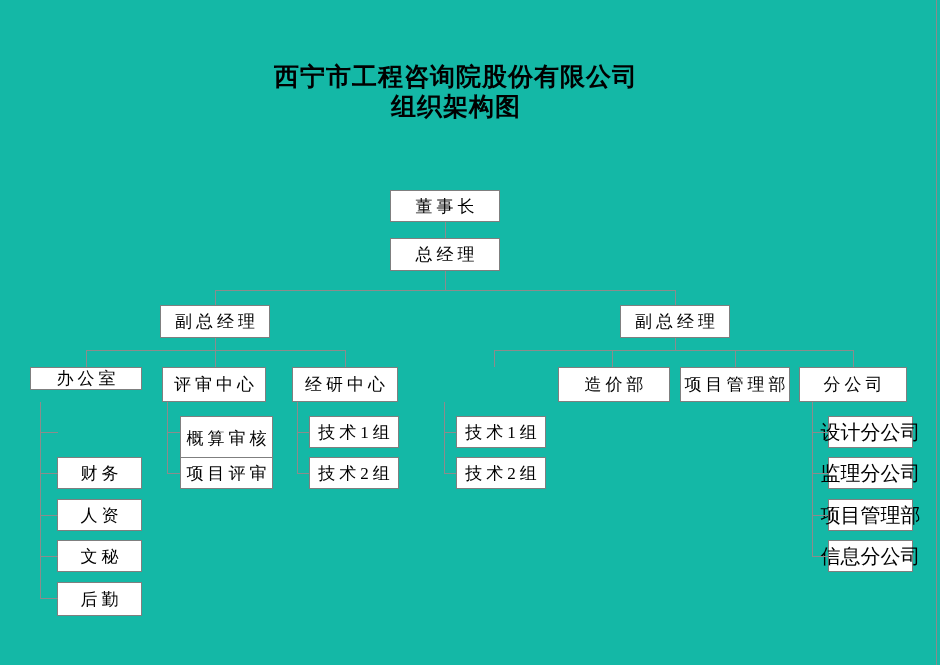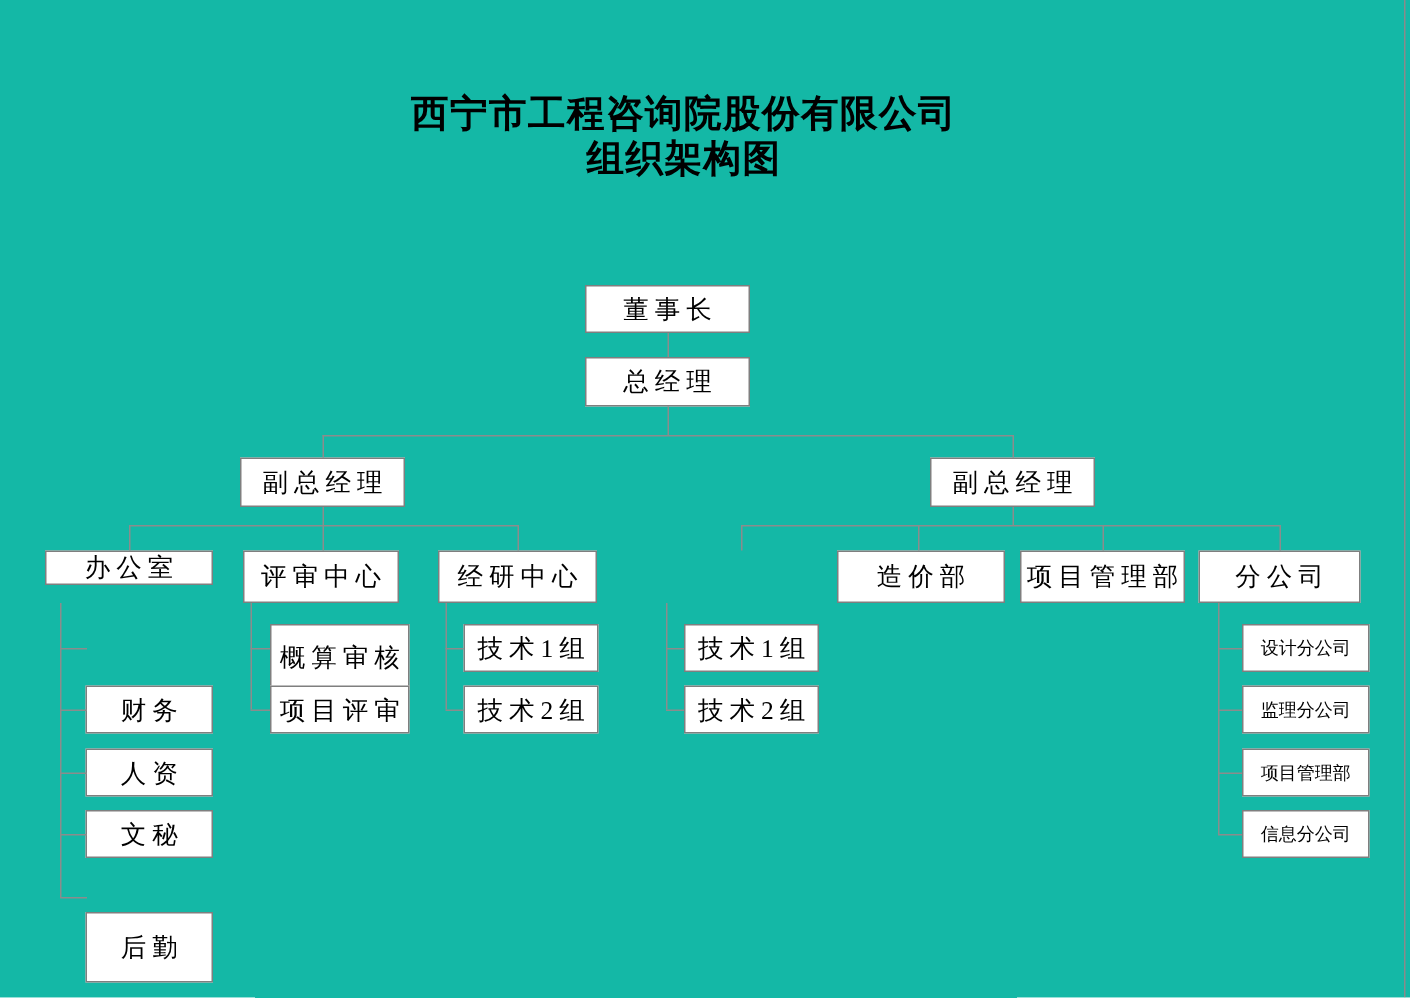--- a/index.html
+++ b/index.html
@@ -10,21 +10,21 @@
   .title{
     position:absolute;left:0;top:62px;width:912px;text-align:center;
     font-weight:bold;font-size:25px;line-height:30px;letter-spacing:1px;
   }
   .box{
     position:absolute;box-sizing:border-box;background:#ffffff;
     border:1px solid var(--box-border,#7f7f7f);
     display:flex;align-items:center;justify-content:center;
     font-size:17px;letter-spacing:4px;padding-left:4px;white-space:nowrap;
   }
-  .tight{letter-spacing:0;font-size:12px;padding-left:0;}
+  .tight{letter-spacing:0;font-size:20px;padding-left:0;}
   .line{position:absolute;background:var(--line-color,#8c8c8c);}
   .edge{position:absolute;background:var(--edge-color,#8a8a8a);}
 </style>
 </head>
 <body>
 
 <div class="page">
 
   <div class="title">
     <div>西宁市工程咨询院股份有限公司</div>
@@ -40,21 +40,21 @@
   <div class="box" style="left:30px;top:367px;width:112px;height:23px">办公室</div>
   <div class="box" style="left:162px;top:367px;width:104px;height:35px">评审中心</div>
   <div class="box" style="left:292px;top:367px;width:106px;height:35px">经研中心</div>
   <div class="box" style="left:558px;top:367px;width:112px;height:35px">造价部</div>
   <div class="box" style="left:680px;top:367px;width:110px;height:35px">项目管理部</div>
   <div class="box" style="left:799px;top:367px;width:108px;height:35px">分公司</div>
 
   <div class="box" style="left:57px;top:457px;width:85px;height:32px">财务</div>
   <div class="box" style="left:57px;top:499px;width:85px;height:32px">人资</div>
   <div class="box" style="left:57px;top:540px;width:85px;height:32px">文秘</div>
-  <div class="box" style="left:57px;top:608px;width:85px;height:47px">后勤</div>
+  <div class="box" style="left:57px;top:582px;width:85px;height:34px">后勤</div>
 
   <div class="box" style="left:180px;top:416px;width:93px;height:44px">概算审核</div>
   <div class="box" style="left:180px;top:457px;width:93px;height:32px">项目评审</div>
 
   <div class="box" style="left:309px;top:416px;width:90px;height:32px">技术1组</div>
   <div class="box" style="left:309px;top:457px;width:90px;height:32px">技术2组</div>
 
   <div class="box" style="left:456px;top:416px;width:90px;height:32px">技术1组</div>
   <div class="box" style="left:456px;top:457px;width:90px;height:32px">技术2组</div>
 

